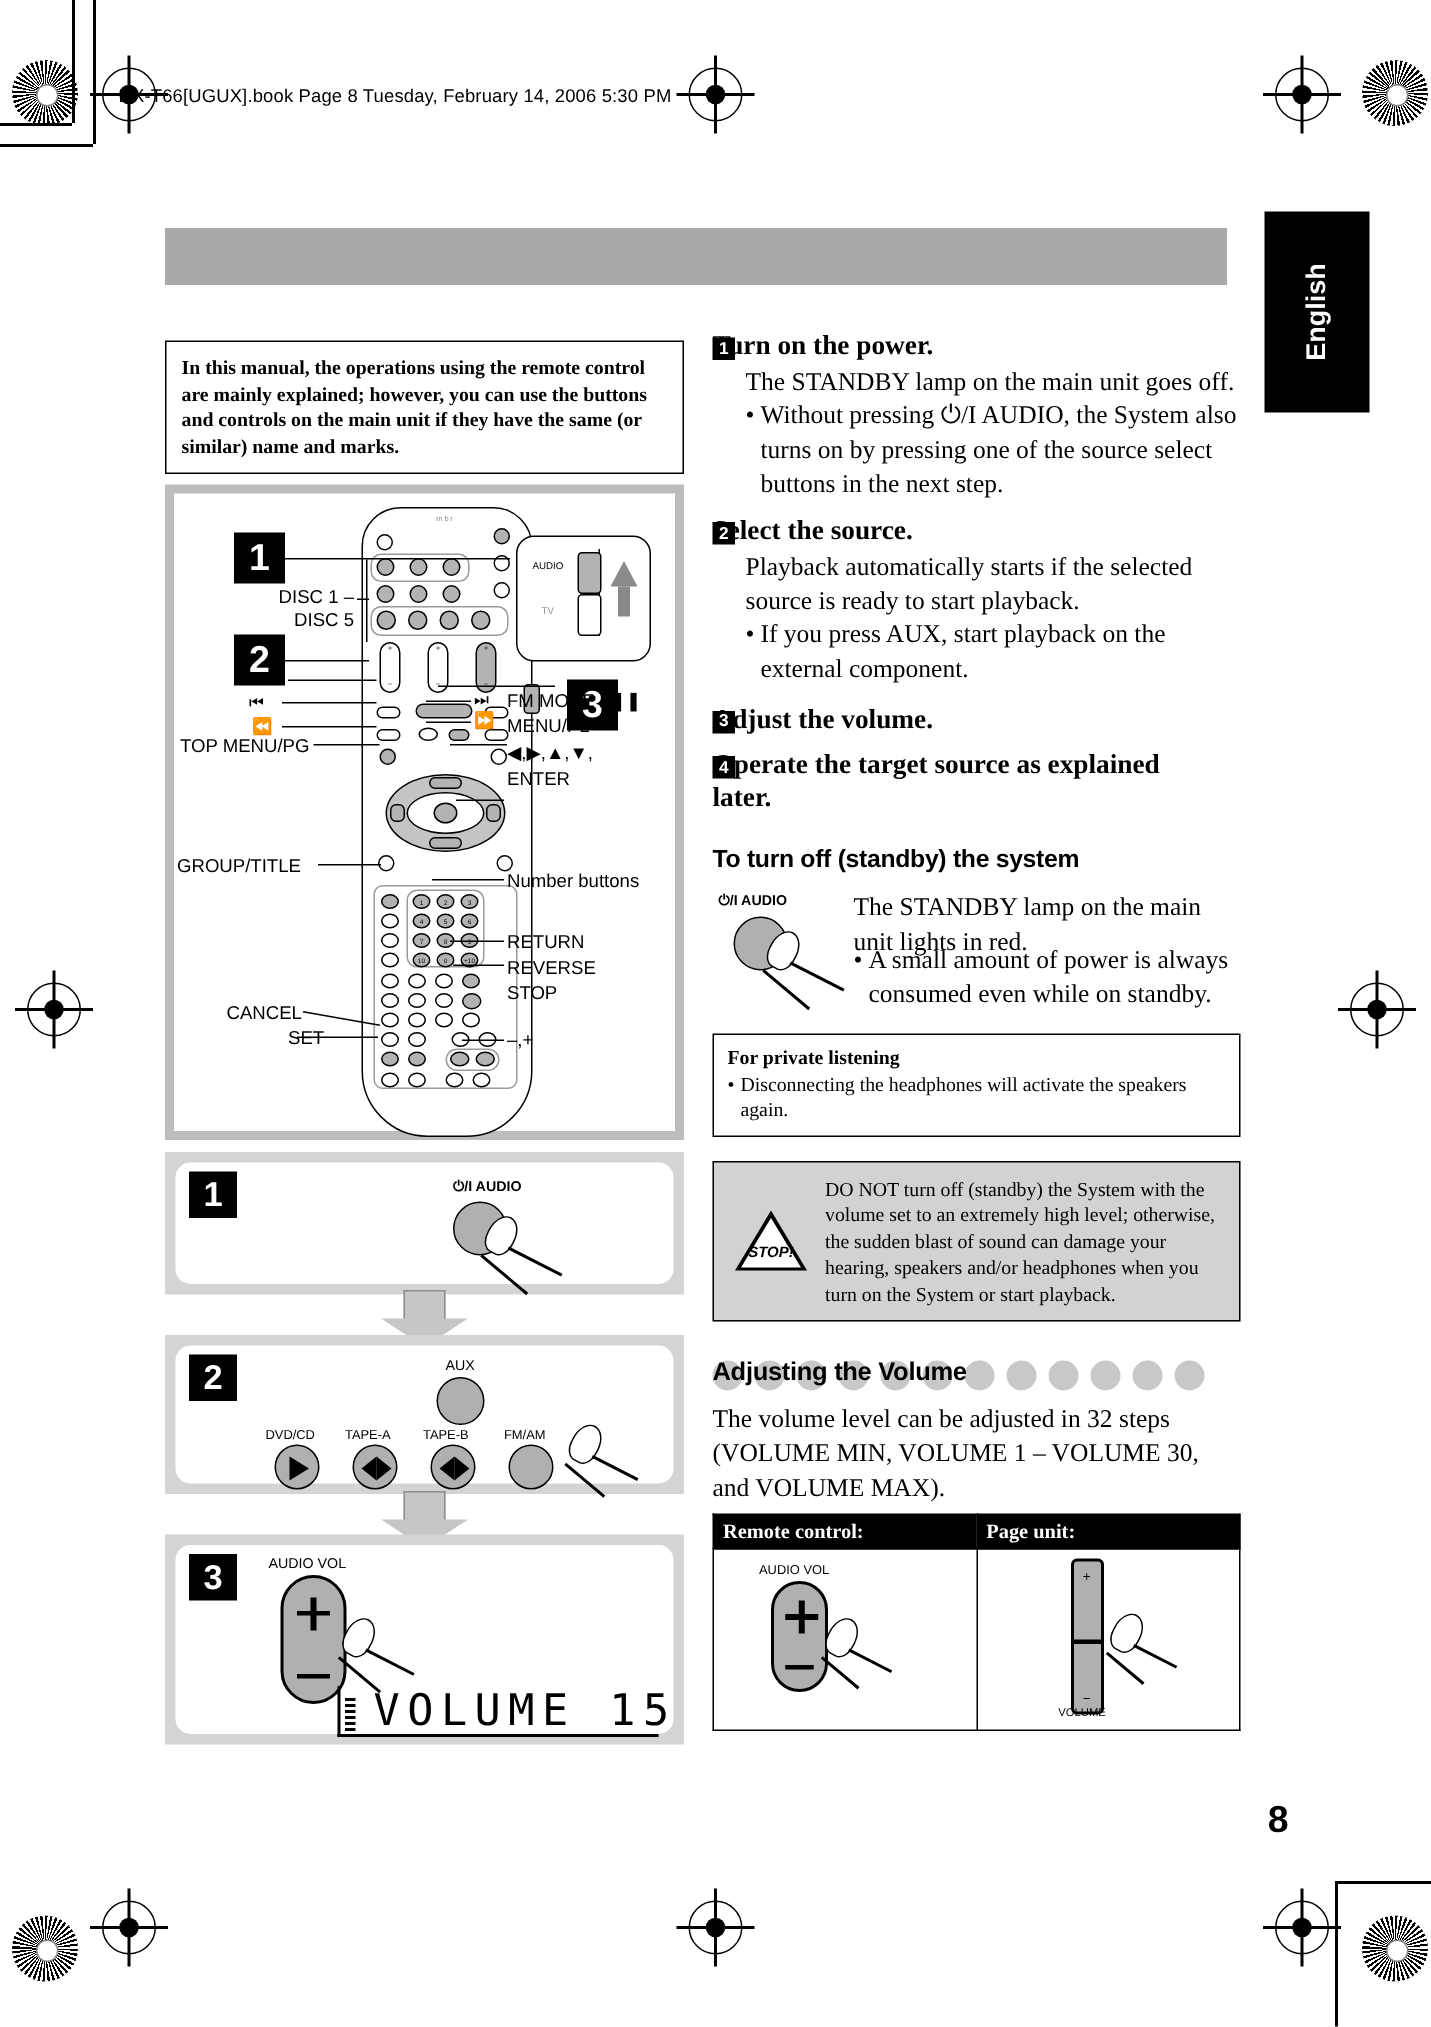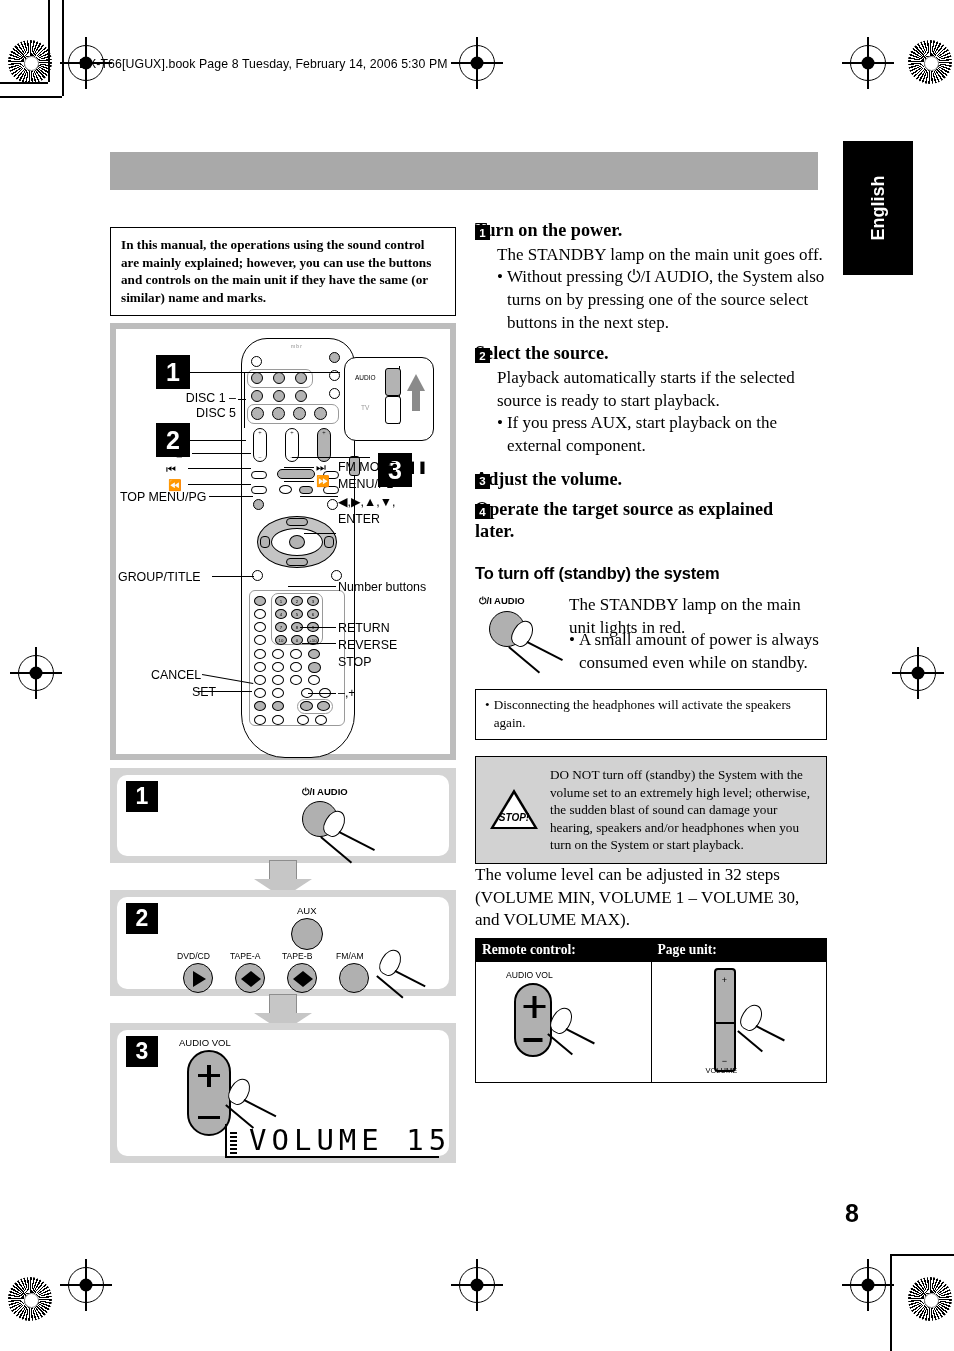--- a/index.html
+++ b/index.html
@@ -206,21 +206,21 @@
   <div class="cropmark" style="right:62px;top:1254px;width:1.6px;height:97px;"></div>
 
   <div class="fileheader">DX-T66[UGUX].book  Page 8  Tuesday, February 14, 2006  5:30 PM</div>
 
   <div class="titlebar"></div>
 
   <div class="engtab">
     <span>English</span>
   </div>
 
-  <div class="noticebox">In this manual, the operations using the sound control are mainly explained; however, you can use the buttons and controls on the main unit if they have the same (or similar) name and marks.</div>
+  <div class="noticebox">In this manual, the operations using the remote control are mainly explained; however, you can use the buttons and controls on the main unit if they have the same (or similar) name and marks.</div>
 
   <div class="remotepanel">
    <div class="inner">
 
     <div class="stepbadge sb-lg" style="left:40px;top:26px;">1</div>
     <div class="stepbadge sb-lg" style="left:40px;top:94px;">2</div>
     <div class="stepbadge sb-lg" style="left:262px;top:124px;">3</div>
 
     <div class="remote">
       <div class="rbody"></div>
@@ -515,35 +515,53 @@
         <div class="l1" style="left:-4px;top:26px;width:40px;transform:rotate(40deg);"></div>
       </div>
       <div class="body" style="position:absolute;left:94px;top:-1px;width:250px;">The STANDBY lamp on the main unit lights in red.</div>
       <div class="body bullet" style="position:absolute;left:94px;top:34px;width:250px;">
         <span class="dot">•</span>
         <span>A small amount of power is always consumed even while on standby.</span>
       </div>
     </div>
 
     <div class="framebox" style="margin-top:8px;">
+      <div style="font-weight:bold;">For private listening</div>
       <div class="bullet">
         <span class="dot">•</span>
         <span>Disconnecting the headphones will activate the speakers again.</span>
       </div>
     </div>
 
     <div class="warnbox" style="margin-top:16px;">
       <div class="stopicon">
         <div class="tri"></div>
         <div class="tri2"></div>
         <div class="txt">STOP!</div>
       </div>
       <div>DO NOT turn off (standby) the System with the volume set to an extremely high level; otherwise, the sudden blast of sound can damage your hearing, speakers and/or headphones when you turn on the System or start playback.</div>
     </div>
 
+    <div class="secthead" style="margin-top:24px;">
+      <div class="dots">
+        <i></i>
+          <i></i>
+          <i></i>
+          <i></i>
+          <i></i>
+          <i></i>
+          <i></i>
+          <i></i>
+          <i></i>
+          <i></i>
+          <i></i>
+          <i></i>
+      </div>
+      <span class="lbl">Adjusting the Volume</span>
+    </div>
 
     <div class="body">The volume level can be adjusted in 32 steps (VOLUME MIN, VOLUME 1 – VOLUME 30, and VOLUME MAX).</div>
 
     <table class="vt" style="margin-top:6px;">
       <tbody>
           <tr>
         <th>Remote control:</th>
         <th>Page unit:</th>
       </tr>
       <tr>

